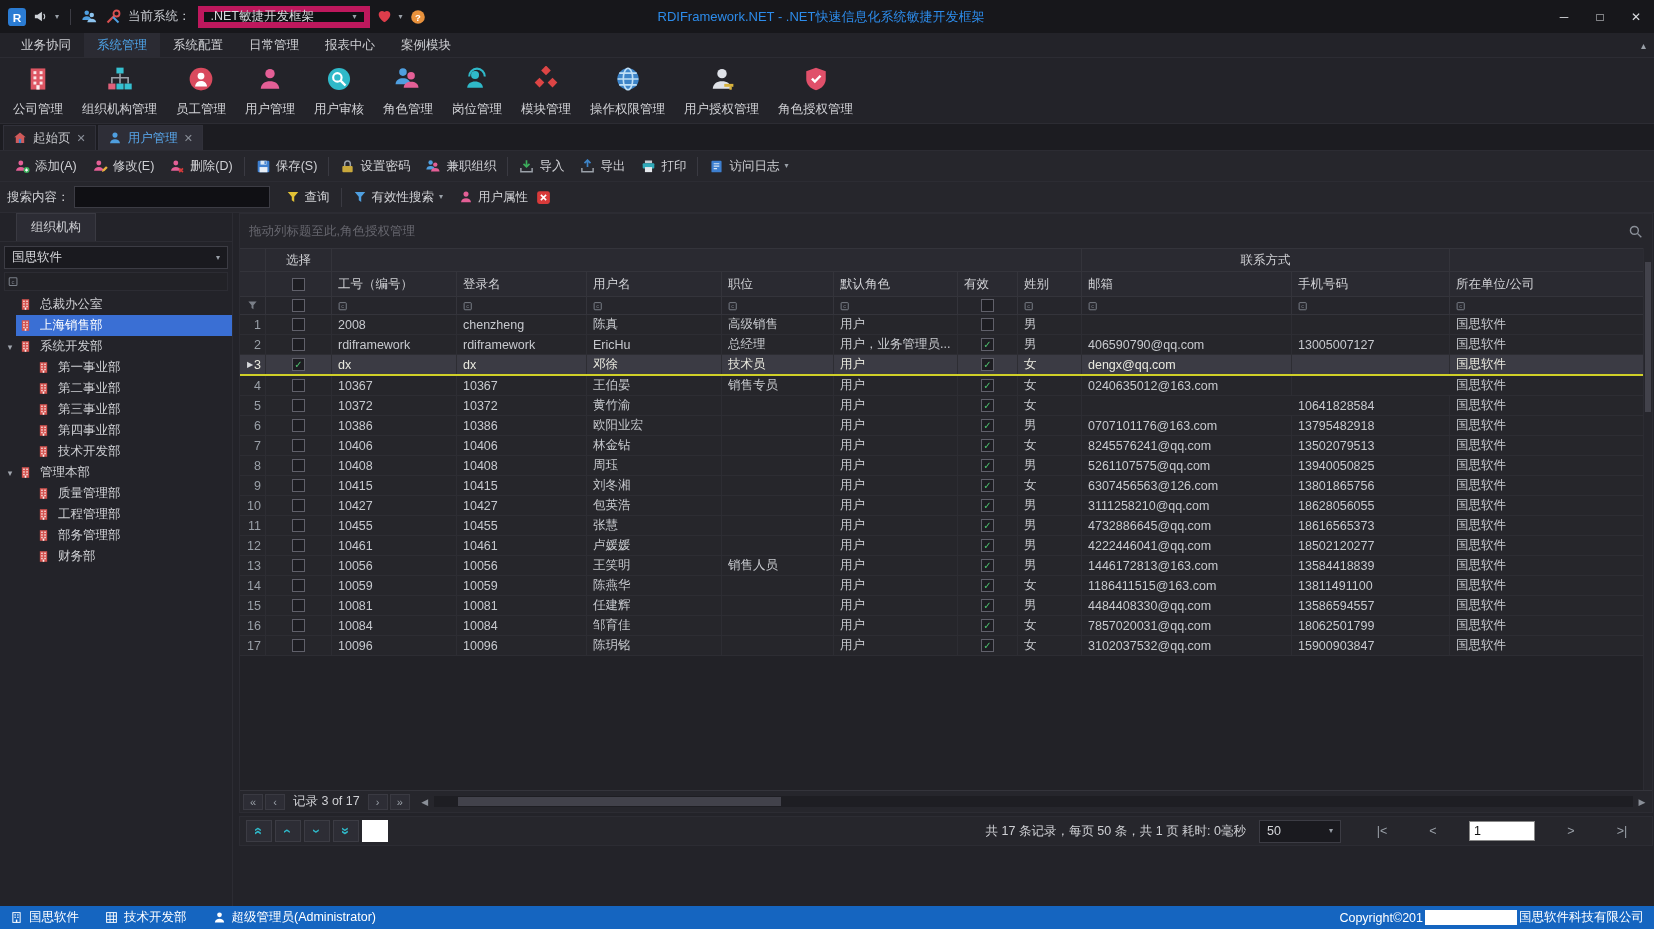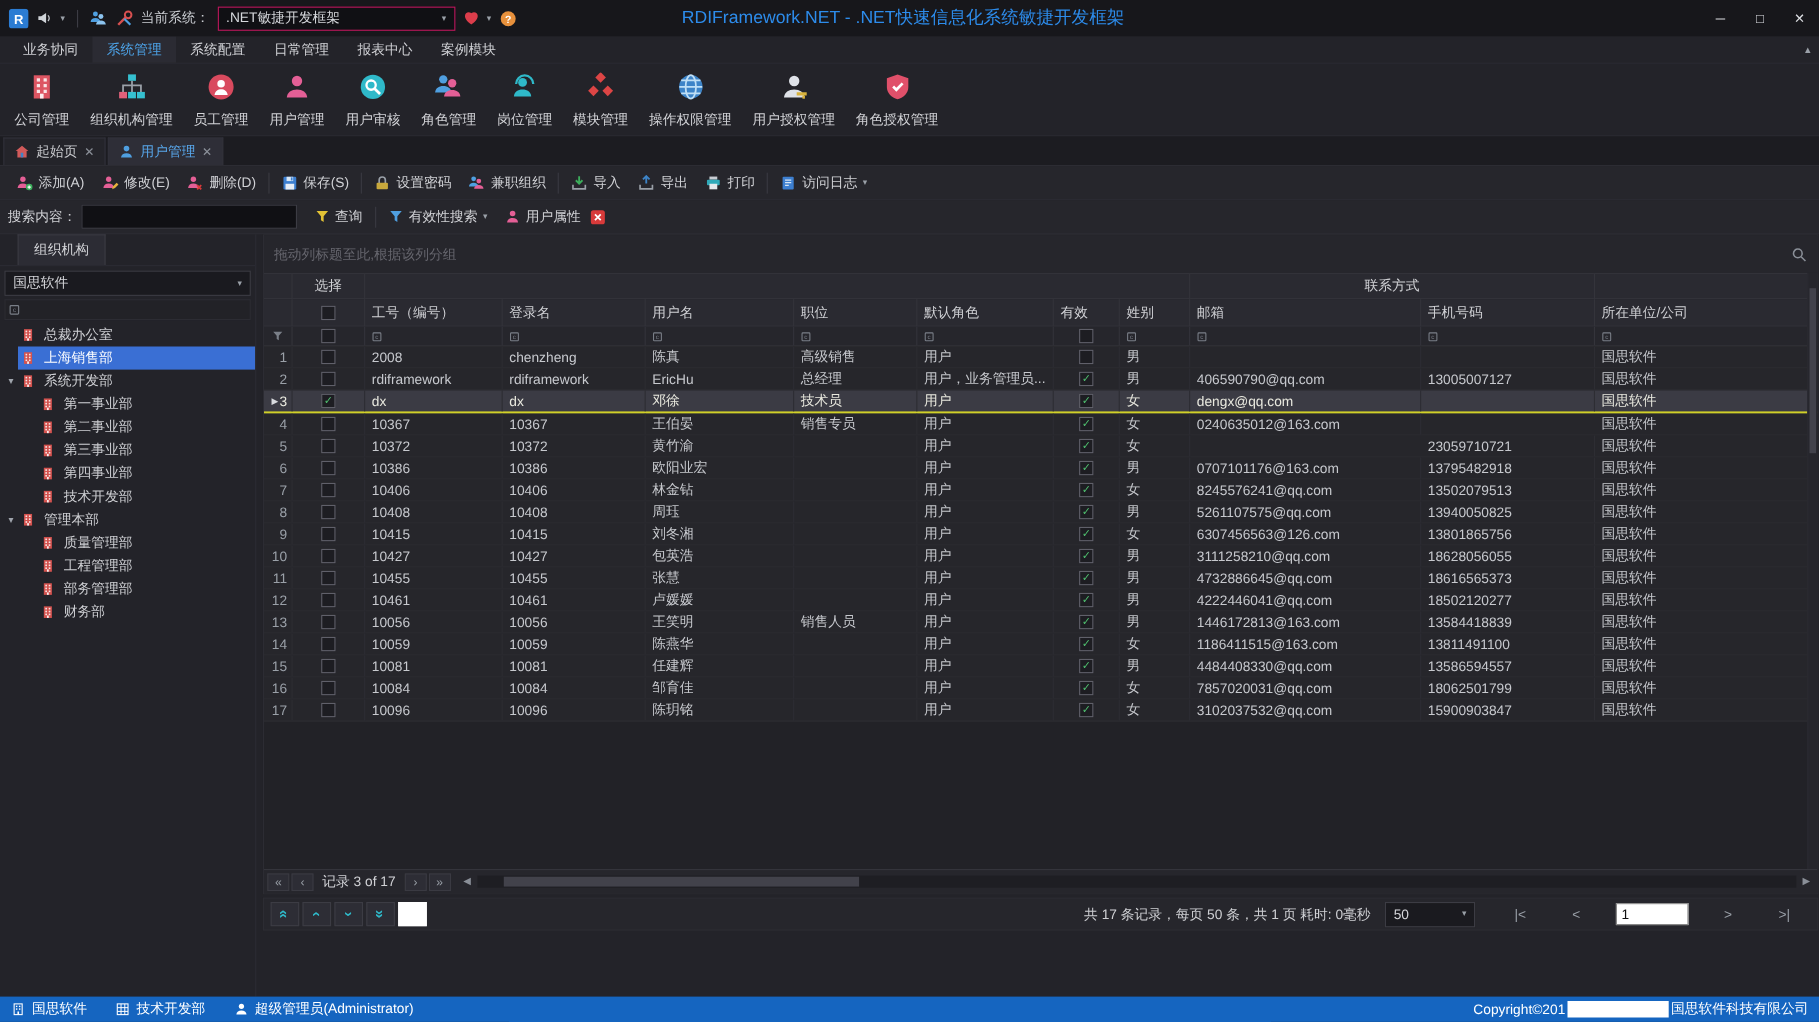--- a/index.html
+++ b/index.html
@@ -5,22 +5,22 @@
 *{margin:0;padding:0;box-sizing:border-box}
 html,body{background:#0c0c0e}
 body{font-family:"Liberation Sans","DejaVu Sans",sans-serif}
 svg{display:block}
 .window{position:relative;width:1654px;height:929px;background:#232329;color:#cfd0d4;font-size:12.5px;display:flex;flex-direction:column;overflow:hidden}
 .caret{font-size:8px;color:#9aa0a8;line-height:1}
 .vsep{width:1px;height:16px;background:#3c3c44;margin:0 4px}
 
 .titlebar{flex:0 0 33px;background:#17171b;display:flex;align-items:center;gap:7px;padding-left:8px;position:relative}
 .tb-label{color:#c9ccd1}
-.tb-combo{width:216px;height:22px;background:#101014;border:1px solid #be185d;display:flex;align-items:center;justify-content:space-between;padding:0 7px;color:#d6d8dc}
-.title-center{position:absolute;left:300px;right:312px;text-align:center;color:var(--accent,#2d8ceb);font-size:16px;pointer-events:none}
+.tb-combo{width:172px;height:22px;background:#101014;border:6px solid #be185d;display:flex;align-items:center;justify-content:space-between;padding:0 7px;color:#d6d8dc}
+.title-center{position:absolute;left:300px;right:312px;text-align:center;color:var(--accent,#2d8ceb);font-size:13px;pointer-events:none}
 .winbtns{margin-left:auto;display:flex;height:100%;position:relative;z-index:2}
 .winbtn{width:36px;display:flex;align-items:center;justify-content:center;color:#dcdee2;font-size:12px}
 
 .menubar{flex:0 0 25px;display:flex;align-items:center;border-bottom:1px solid #2c2c33;padding:0 8px}
 .menu-tabs{display:flex;height:100%}
 .menutab{display:flex;align-items:center;padding:0 13px;color:#cfd0d4}
 .menutab.active{color:#4da3e8;background:#2b2b33}
 .pin{margin-left:auto;color:#9aa0a8;font-size:10px}
 
 .ribbon{flex:0 0 66px;display:flex;align-items:stretch;border-bottom:1px solid #2c2c33;padding:5px 4px 3px;gap:1px;background:#232329}
@@ -743,21 +743,21 @@
             <span class="tlabel">财务部</span>
           </div>
         </div>
     </div>
 
     <div class="splitter"></div>
 
     <div class="gridwrap">
       <div class="grid-outer">
         <div class="grouppanel">
-          <span>拖动列标题至此,根据该列分组</span>
+          <span>拖动列标题至此,角色授权管理</span>
           <span>
               <svg width="15" height="15" viewBox="0 0 16 16" xmlns="http://www.w3.org/2000/svg">
                 <circle cx="6.8" cy="6.8" r="4.2" fill="none" stroke="#8a8f98" stroke-width="1.5"></circle>
                 <path d="M10 10l4.2 4.2" stroke="#8a8f98" stroke-width="1.5"></path>
               </svg>
             </span>
         </div>
         <div class="bandrow" id="grid-bands">
             <div class="hcell" style="flex: 0 0 26px; width: 26px;"></div>
             <div class="hcell centered" style="flex: 0 0 66px; width: 66px;">选择</div>
@@ -958,21 +958,21 @@
               <div class="gcell" style="flex: 0 0 125px; width: 125px;">10372</div>
               <div class="gcell" style="flex: 0 0 130px; width: 130px;">10372</div>
               <div class="gcell" style="flex: 0 0 135px; width: 135px;">黄竹渝</div>
               <div class="gcell" style="flex: 0 0 112px; width: 112px;"></div>
               <div class="gcell" style="flex: 0 0 124px; width: 124px;">用户</div>
               <div class="gcell centered" style="flex: 0 0 60px; width: 60px;">
                 <span class="cb on">✓</span>
               </div>
               <div class="gcell" style="flex: 0 0 64px; width: 64px;">女</div>
               <div class="gcell" style="flex: 0 0 210px; width: 210px; margin-top: 40px;">1278060353@163.com</div>
-              <div class="gcell" style="flex: 0 0 158px; width: 158px;">23059710721</div>
+              <div class="gcell" style="flex: 0 0 158px; width: 158px;">10641828584</div>
               <div class="gcell" style="flex: 1 1 0%; min-width: 120px;">国思软件</div>
             </div>
             <div class="grow">
               <div class="gcell indicator" style="flex: 0 0 26px; width: 26px;">
                 <span>6</span>
               </div>
               <div class="gcell centered" style="flex: 0 0 66px; width: 66px;">
                 <span class="cb"></span>
               </div>
               <div class="gcell" style="flex: 0 0 125px; width: 125px;">10386</div>

